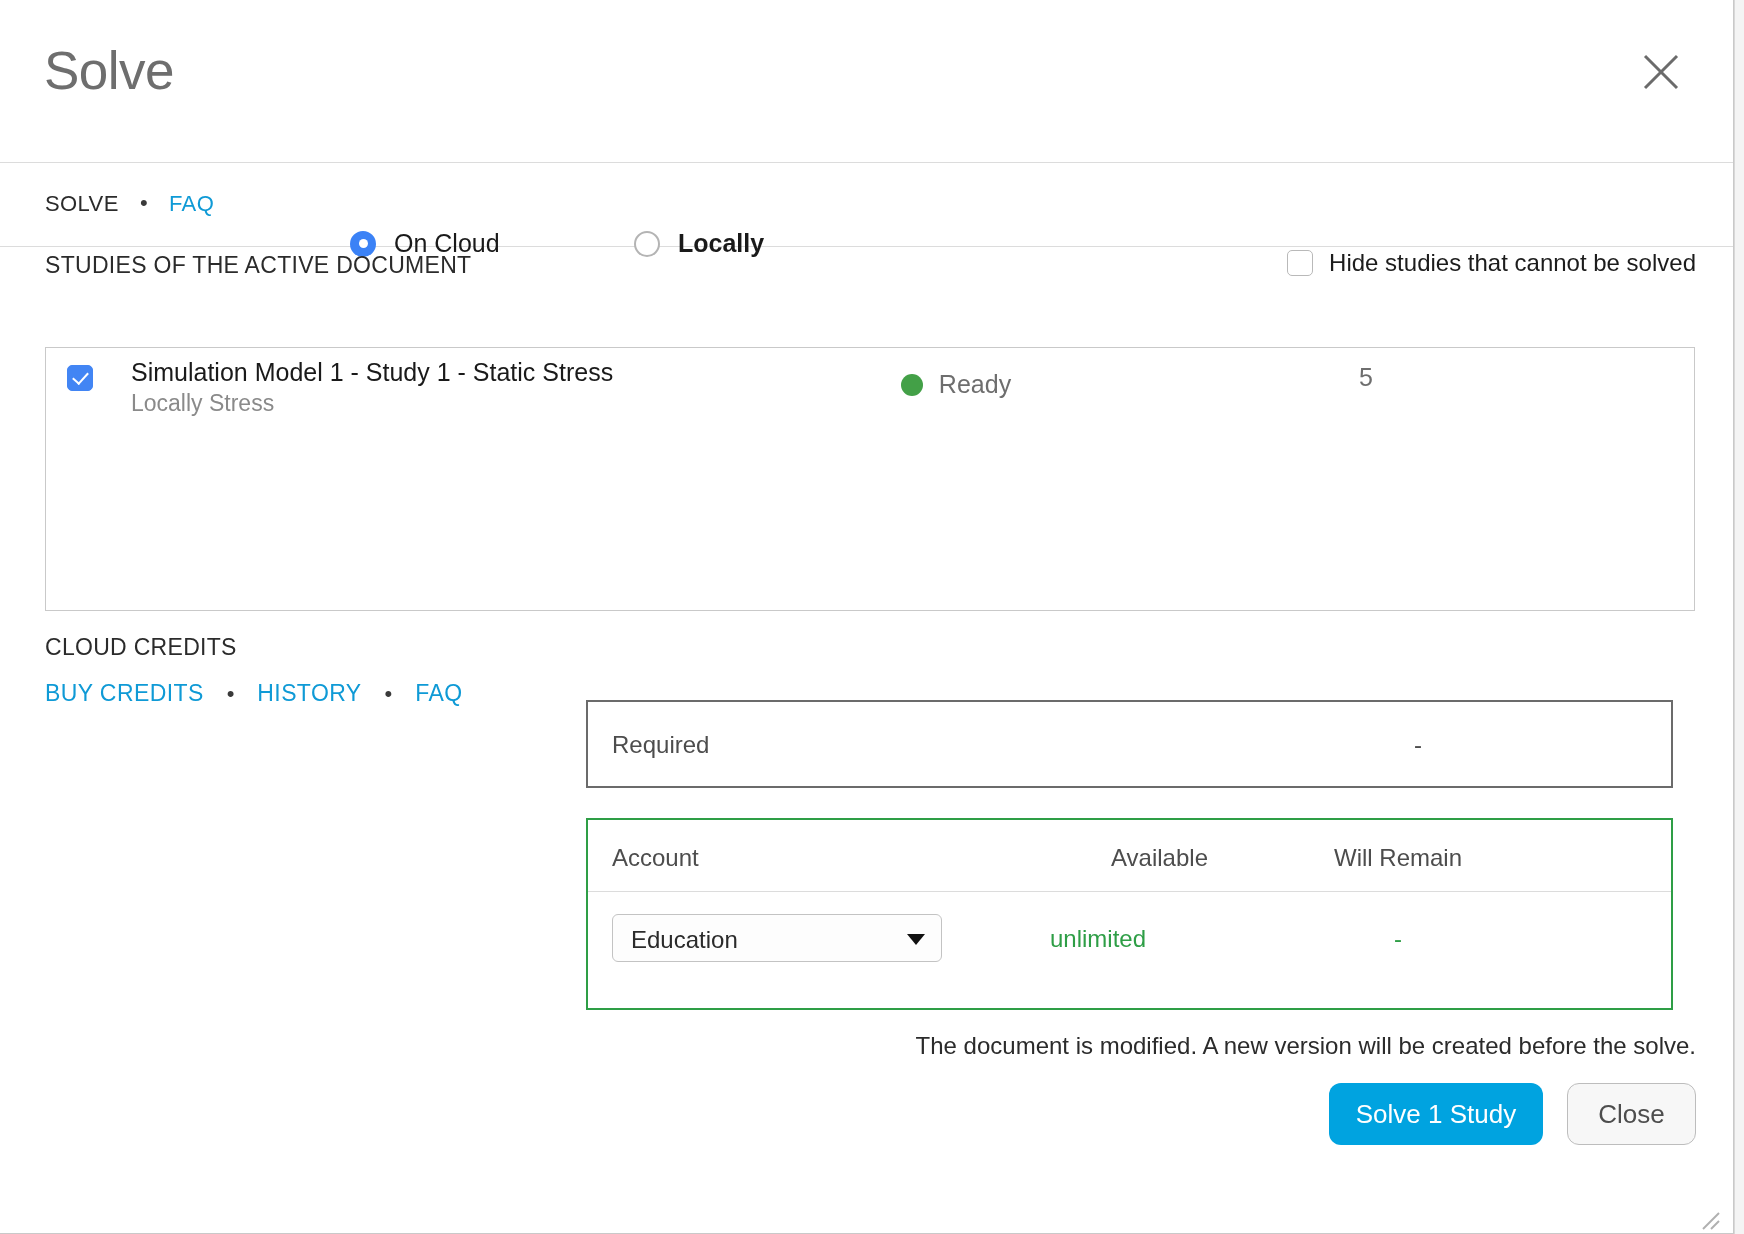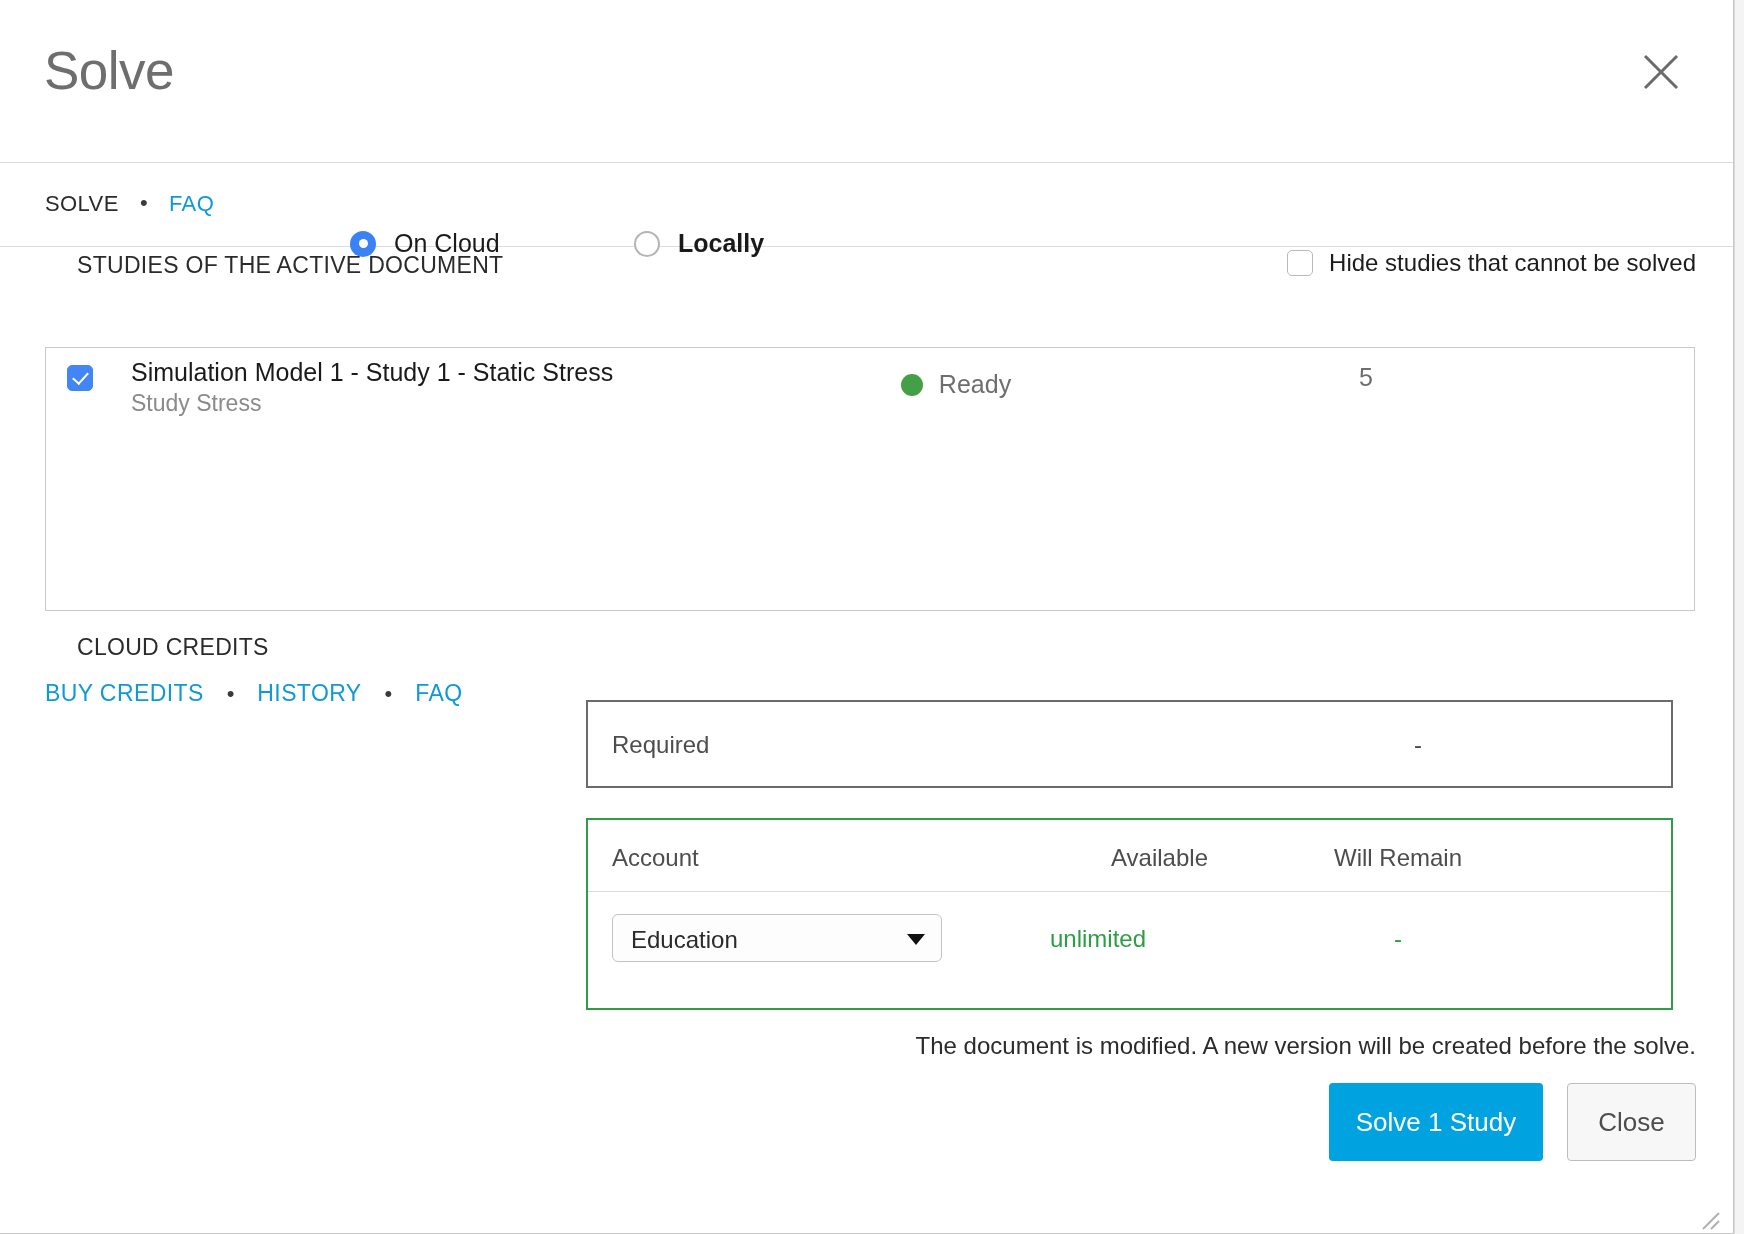--- a/index.html
+++ b/index.html
@@ -128,21 +128,20 @@
     color: #1a1a1a;
     white-space: nowrap;
   }
 
   
   .section-heading {
     position: absolute;
     font-size: 23px;
     color: #2b2b2b;
     letter-spacing: 0.3px;
-    margin-left: 32px;
   }
   #studies-heading { left: 45px; top: 252px; }
 
   .hide-solved {
     position: absolute;
     right: 37px; top: 249px;
     display: flex;
     align-items: center;
     cursor: pointer;
   }
@@ -367,25 +366,25 @@
   }
   .btn-row {
     position: absolute;
     right: 37px; top: 1083px;
     display: flex;
     align-items: center;
   }
   .btn {
     font-family: "Liberation Sans", sans-serif;
     font-size: 26px;
-    border-radius: 4px;
+    border-radius: 12px;
     cursor: pointer;
     border: none;
     padding: 12px;
-    height: 78px;
+    height: 62px;
     display: flex;
     align-items: center;
     justify-content: center;
   }
   .btn-primary {
     background: #00a3e0;
     color: #ffffff;
     width: 214px;
   }
   .btn-secondary {
@@ -445,21 +444,21 @@
       <span class="cb"></span>
       <span class="hide-solved-label">Hide studies that cannot be solved</span>
     </div>
 
 
     <div class="studies-panel">
       <div class="study-row">
         <span class="cb checked row-check"></span>
         <div class="row-texts">
           <div class="row-title">Simulation Model 1 - Study 1 - Static Stress</div>
-          <div class="row-sub">Study Stress</div>
+          <div class="row-sub">Locally Stress</div>
         </div>
         <div class="row-status">
           <span class="status-dot"></span>
           <span class="status-text">Ready</span>
         </div>
         <div class="row-credits">5</div>
       </div>
     </div>
 
     <div class="section-heading" id="credits-heading">CLOUD CREDITS</div>

